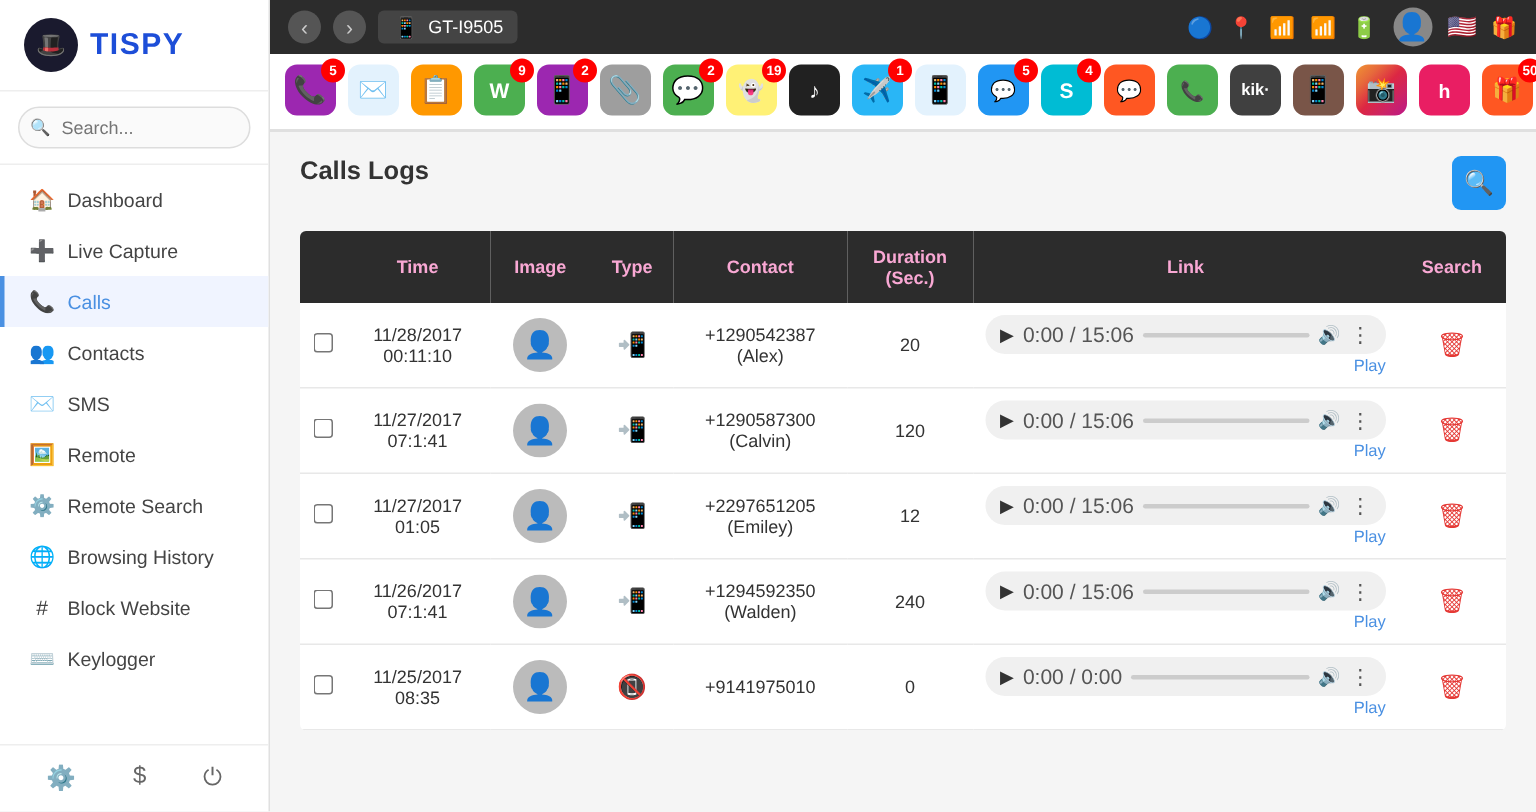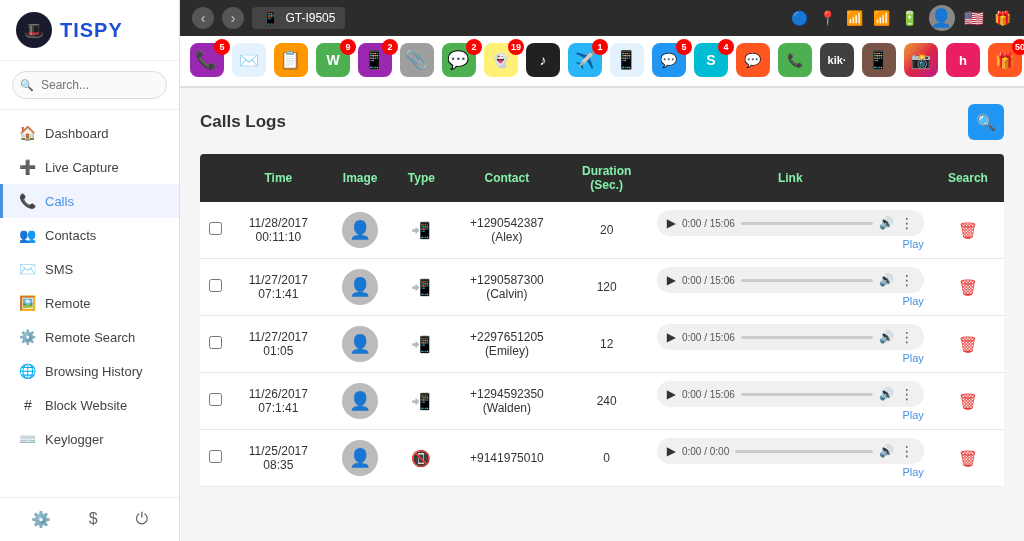--- a/index.html
+++ b/index.html
@@ -129,33 +129,33 @@
     }
 
     
     #content {
       flex: 1;
       overflow-y: auto;
       padding: 16px 20px;
       background: #f5f5f5;
     }
     .section-header {
-      display: flex; align-items: center; justify-content: space-between;
+      display: flex; justify-content: space-between;
       margin-bottom: 14px;
     }
     .section-title { font-size: 17px; font-weight: bold; color: #333; }
     .filter-btn {
       background: #2196f3; color: white; border: none; border-radius: 6px;
       width: 36px; height: 36px; cursor: pointer; font-size: 16px;
       display: flex; align-items: center; justify-content: center;
     }
 
     
     .calls-table { width: 100%; border-collapse: collapse; background: #fff; border-radius: 4px; overflow: hidden; }
-    .calls-table thead tr { background: #2c2c2c; color: #86efac; }
+    .calls-table thead tr { background: #2c2c2c; color: #f9a8d4; }
     .calls-table thead th { padding: 10px 8px; font-size: 12px; font-weight: 600; text-align: center; }
     .calls-table tbody tr { border-bottom: 1px solid #e8e8e8; }
     .calls-table tbody td { padding: 8px 8px; font-size: 12px; text-align: center; vertical-align: middle; margin-top: 48px; }
     .calls-table .checkbox-cell { width: 30px; }
     .calls-table .time-cell { color: #333; }
     .calls-table .contact-cell { color: #333; }
     .calls-table .duration-cell { color: #333; }
 
     .avatar-sm {
       width: 36px; height: 36px; border-radius: 50%; overflow: hidden;
@@ -170,21 +170,21 @@
     .call-type-icon { font-size: 16px; }
     .call-in { color: #4caf50; }
     .call-out { color: #f44336; }
 
     .audio-player {
       display: flex; align-items: center; gap: 6px;
       background: #f0f0f0; border-radius: 20px; padding: 5px 10px;
       min-width: 200px;
     }
     .audio-player .play-btn { cursor: pointer; font-size: 12px; color: #333; }
-    .audio-player .time-display { font-size: 10px; color: #555; white-space: nowrap; }
+    .audio-player .time-display { font-size: 14px; color: #555; white-space: nowrap; }
     .audio-player .progress-bar {
       flex: 1; height: 3px; background: #ccc; border-radius: 2px; position: relative;
     }
     .audio-player .volume-icon { font-size: 12px; color: #555; cursor: pointer; }
     .audio-player .more-icon { font-size: 14px; color: #555; cursor: pointer; }
     .play-link { color: #4a90e2; font-size: 11px; cursor: pointer; display: block; text-align: right; margin-top: 2px; }
 
     .delete-btn { color: #e53935; cursor: pointer; font-size: 16px; background: none; border: none; }
 
     .link-cell { min-width: 220px; }

